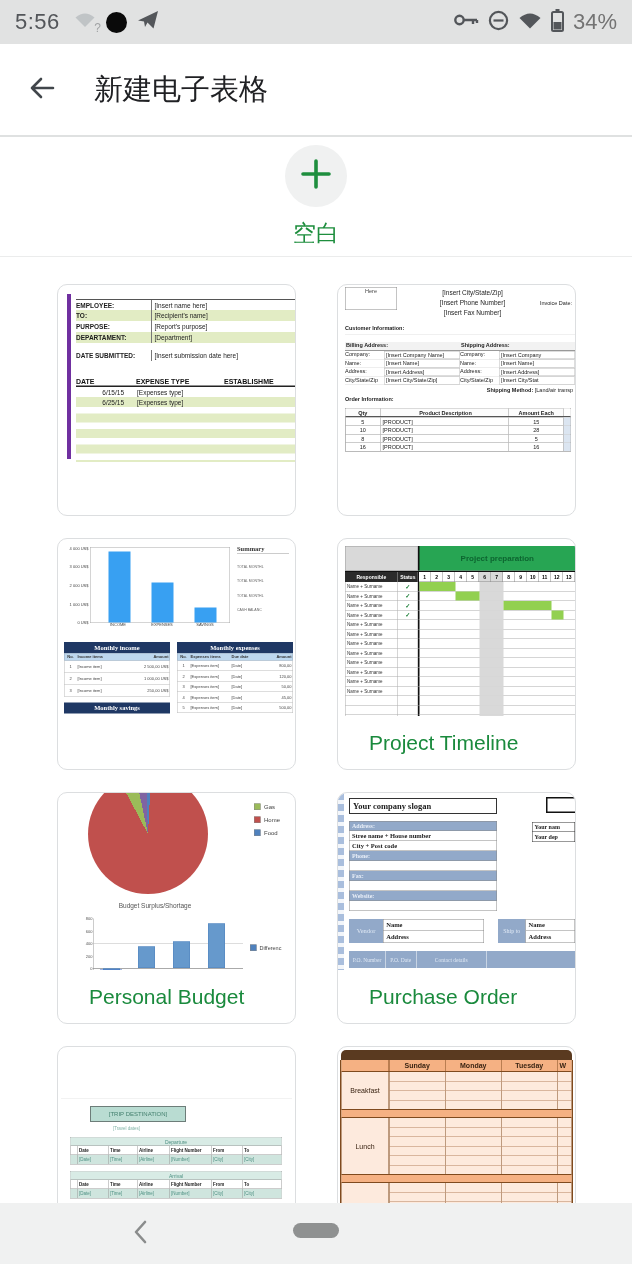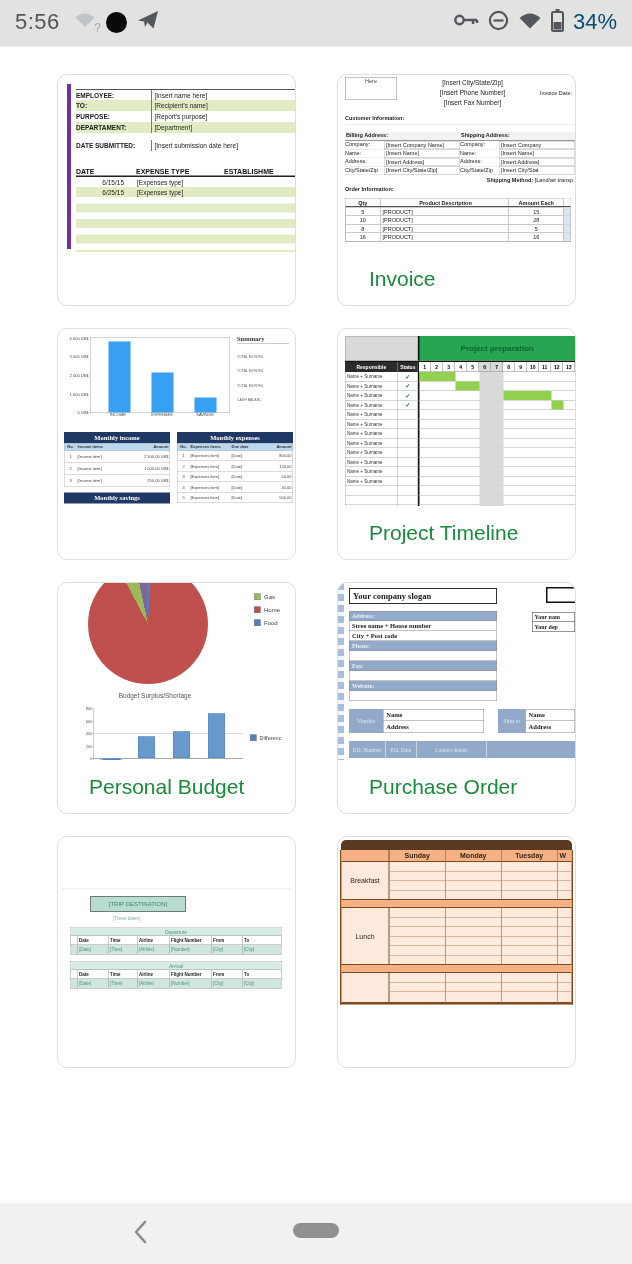--- a/index.html
+++ b/index.html
@@ -6,21 +6,21 @@
   html,body { width:632px; height:1264px; overflow:hidden; background:#fff;
     font-family:"Liberation Sans", sans-serif; }
   .page { position:relative; width:632px; height:1264px; overflow:hidden; }
 
   
   .statusbar { height:44px; background:#e1e2e2; display:flex; align-items:center;
     padding:0 15px; color:#53565a; }
   .sb-time { font-size:22px; letter-spacing:.5px; }
   .sb-left { display:flex; align-items:center; gap:10px; margin-left:14px; }
   .sb-right { margin-left:auto; display:flex; align-items:center; gap:9px; }
-  .sb-batt-pct { font-size:22px; color:#0c4a6e; }
+  .sb-batt-pct { font-size:22px; color:#737373; }
   .black-dot { width:21px; height:21px; border-radius:50%; background:#0a0a0a; }
 
   
   .appbar { height:91px; background:#fff; display:flex; align-items:center; padding-left:28px; }
   .appbar-title { margin-left:38px; font-size:29px; color:#202124; }
   .hdiv { height:2px; background:#dfe1e1; }
   .hdiv2 { height:1px; background:#ebecec; }
 
   
   .blank { height:119px; display:flex; flex-direction:column; align-items:center; justify-content:center; }
@@ -260,22 +260,40 @@
         <svg width="13" height="23" viewBox="0 0 13 23">
             <rect x="4.5" y="0" width="4" height="3" fill="#53565a"></rect>
             <rect x="1" y="3" width="11" height="19" rx="1.5" fill="none" stroke="#53565a" stroke-width="2"></rect>
             <rect x="2.5" y="13" width="8" height="7.5" fill="#53565a"></rect>
           </svg>
       </span>
       <span class="sb-batt-pct">34%</span>
     </span>
   </div>
 
+  <div class="appbar">
+    <span style="cursor:pointer;">
+      <svg width="28" height="28" viewBox="0 0 28 28">
+          <path d="M25 14 H4 M13 5 L4 14 L13 23" stroke="#41464b" stroke-width="2.6" fill="none" stroke-linecap="round" stroke-linejoin="round"></path>
+        </svg>
+    </span>
+    <span class="appbar-title">新建电子表格</span>
+  </div>
   <div class="hdiv"></div>
 
+  <div class="blank">
+    <div class="blank-circle">
+      <span>
+        <svg width="32" height="32" viewBox="0 0 32 32">
+            <path d="M16 3 V29 M3 16 H29" stroke="#1e8e3e" stroke-width="3.6" stroke-linecap="round"></path>
+          </svg>
+      </span>
+    </div>
+    <div class="blank-label">空白</div>
+  </div>
   <div class="hdiv2"></div>
 
   <div class="grid">
 
     <div class="card">
       <div class="thumb">
           <div class="sh er">
         <div class="er-page">
           <div class="er-row first">
                 <span class="l">EMPLOYEE:</span>
@@ -401,21 +419,20 @@
               </div>
           <div class="inv-tr">
                 <span class="q">16</span>
                 <span class="d">[PRODUCT]</span>
                 <span class="a">16</span>
                 <span class="x"></span>
               </div>
         </div>
       </div>
         </div>
-      <div class="card-label">Invoice</div>
     </div>
 
     <div class="card">
       <div class="thumb">
           <div class="sh mb">
         <div class="mb-chartzone">
           <div class="mb-yaxis">
             <span>4 000 US$</span>
             <span>3 000 US$</span>
             <span>2 000 US$</span>

